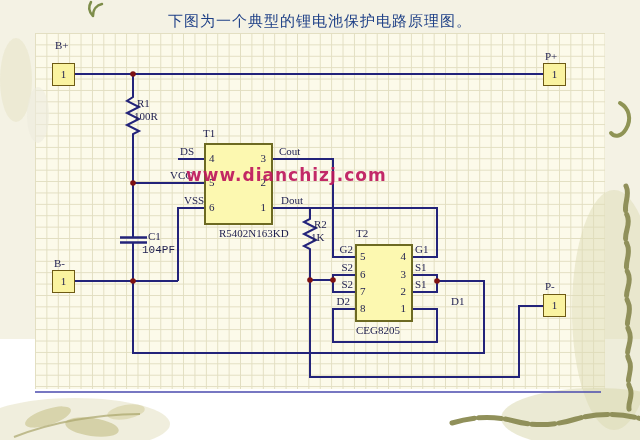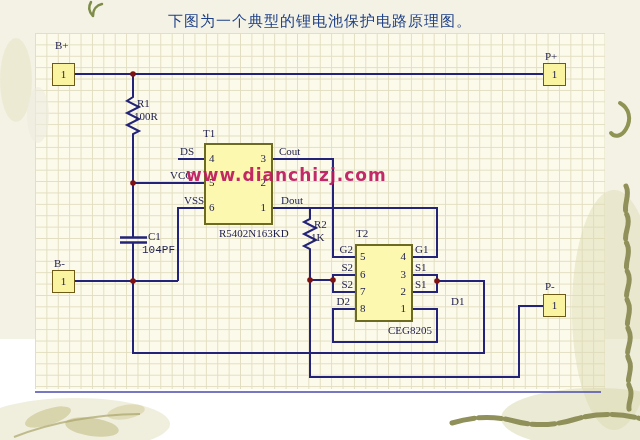--- a/index.html
+++ b/index.html
@@ -124,21 +124,21 @@
   <span class="lbl ra" style="left:252px;top:176px;width:14px;">2</span>
   <span class="lbl ra" style="left:252px;top:201px;width:14px;">1</span>
   <span class="lbl" style="left:180px;top:145px;">DS</span>
   <span class="lbl" style="left:170px;top:169px;">VCC</span>
   <span class="lbl" style="left:176px;top:194px;margin-left:8px;">VSS</span>
   <span class="lbl" style="left:279px;top:145px;">Cout</span>
   <span class="lbl" style="left:281px;top:194px;text-align:center;">Dout</span>
 
   <div class="chip" style="left:355px;top:244px;width:58px;height:78px;"></div>
   <span class="lbl" style="left:356px;top:227px;">T2</span>
-  <span class="lbl" style="left:356px;top:324px;padding-left:32px;">CEG8205</span>
+  <span class="lbl" style="left:356px;top:324px;">CEG8205</span>
   <span class="lbl" style="left:360px;top:250px;">5</span>
   <span class="lbl" style="left:360px;top:268px;">6</span>
   <span class="lbl" style="left:360px;top:285px;">7</span>
   <span class="lbl" style="left:360px;top:302px;">8</span>
   <span class="lbl ra" style="left:392px;top:250px;width:14px;">4</span>
   <span class="lbl ra" style="left:392px;top:268px;width:14px;">3</span>
   <span class="lbl ra" style="left:392px;top:285px;width:14px;">2</span>
   <span class="lbl ra" style="left:392px;top:302px;width:14px;">1</span>
   <span class="lbl ra" style="left:332px;top:243px;width:21px;">G2</span>
   <span class="lbl ra" style="left:332px;top:261px;width:21px;">S2</span>

